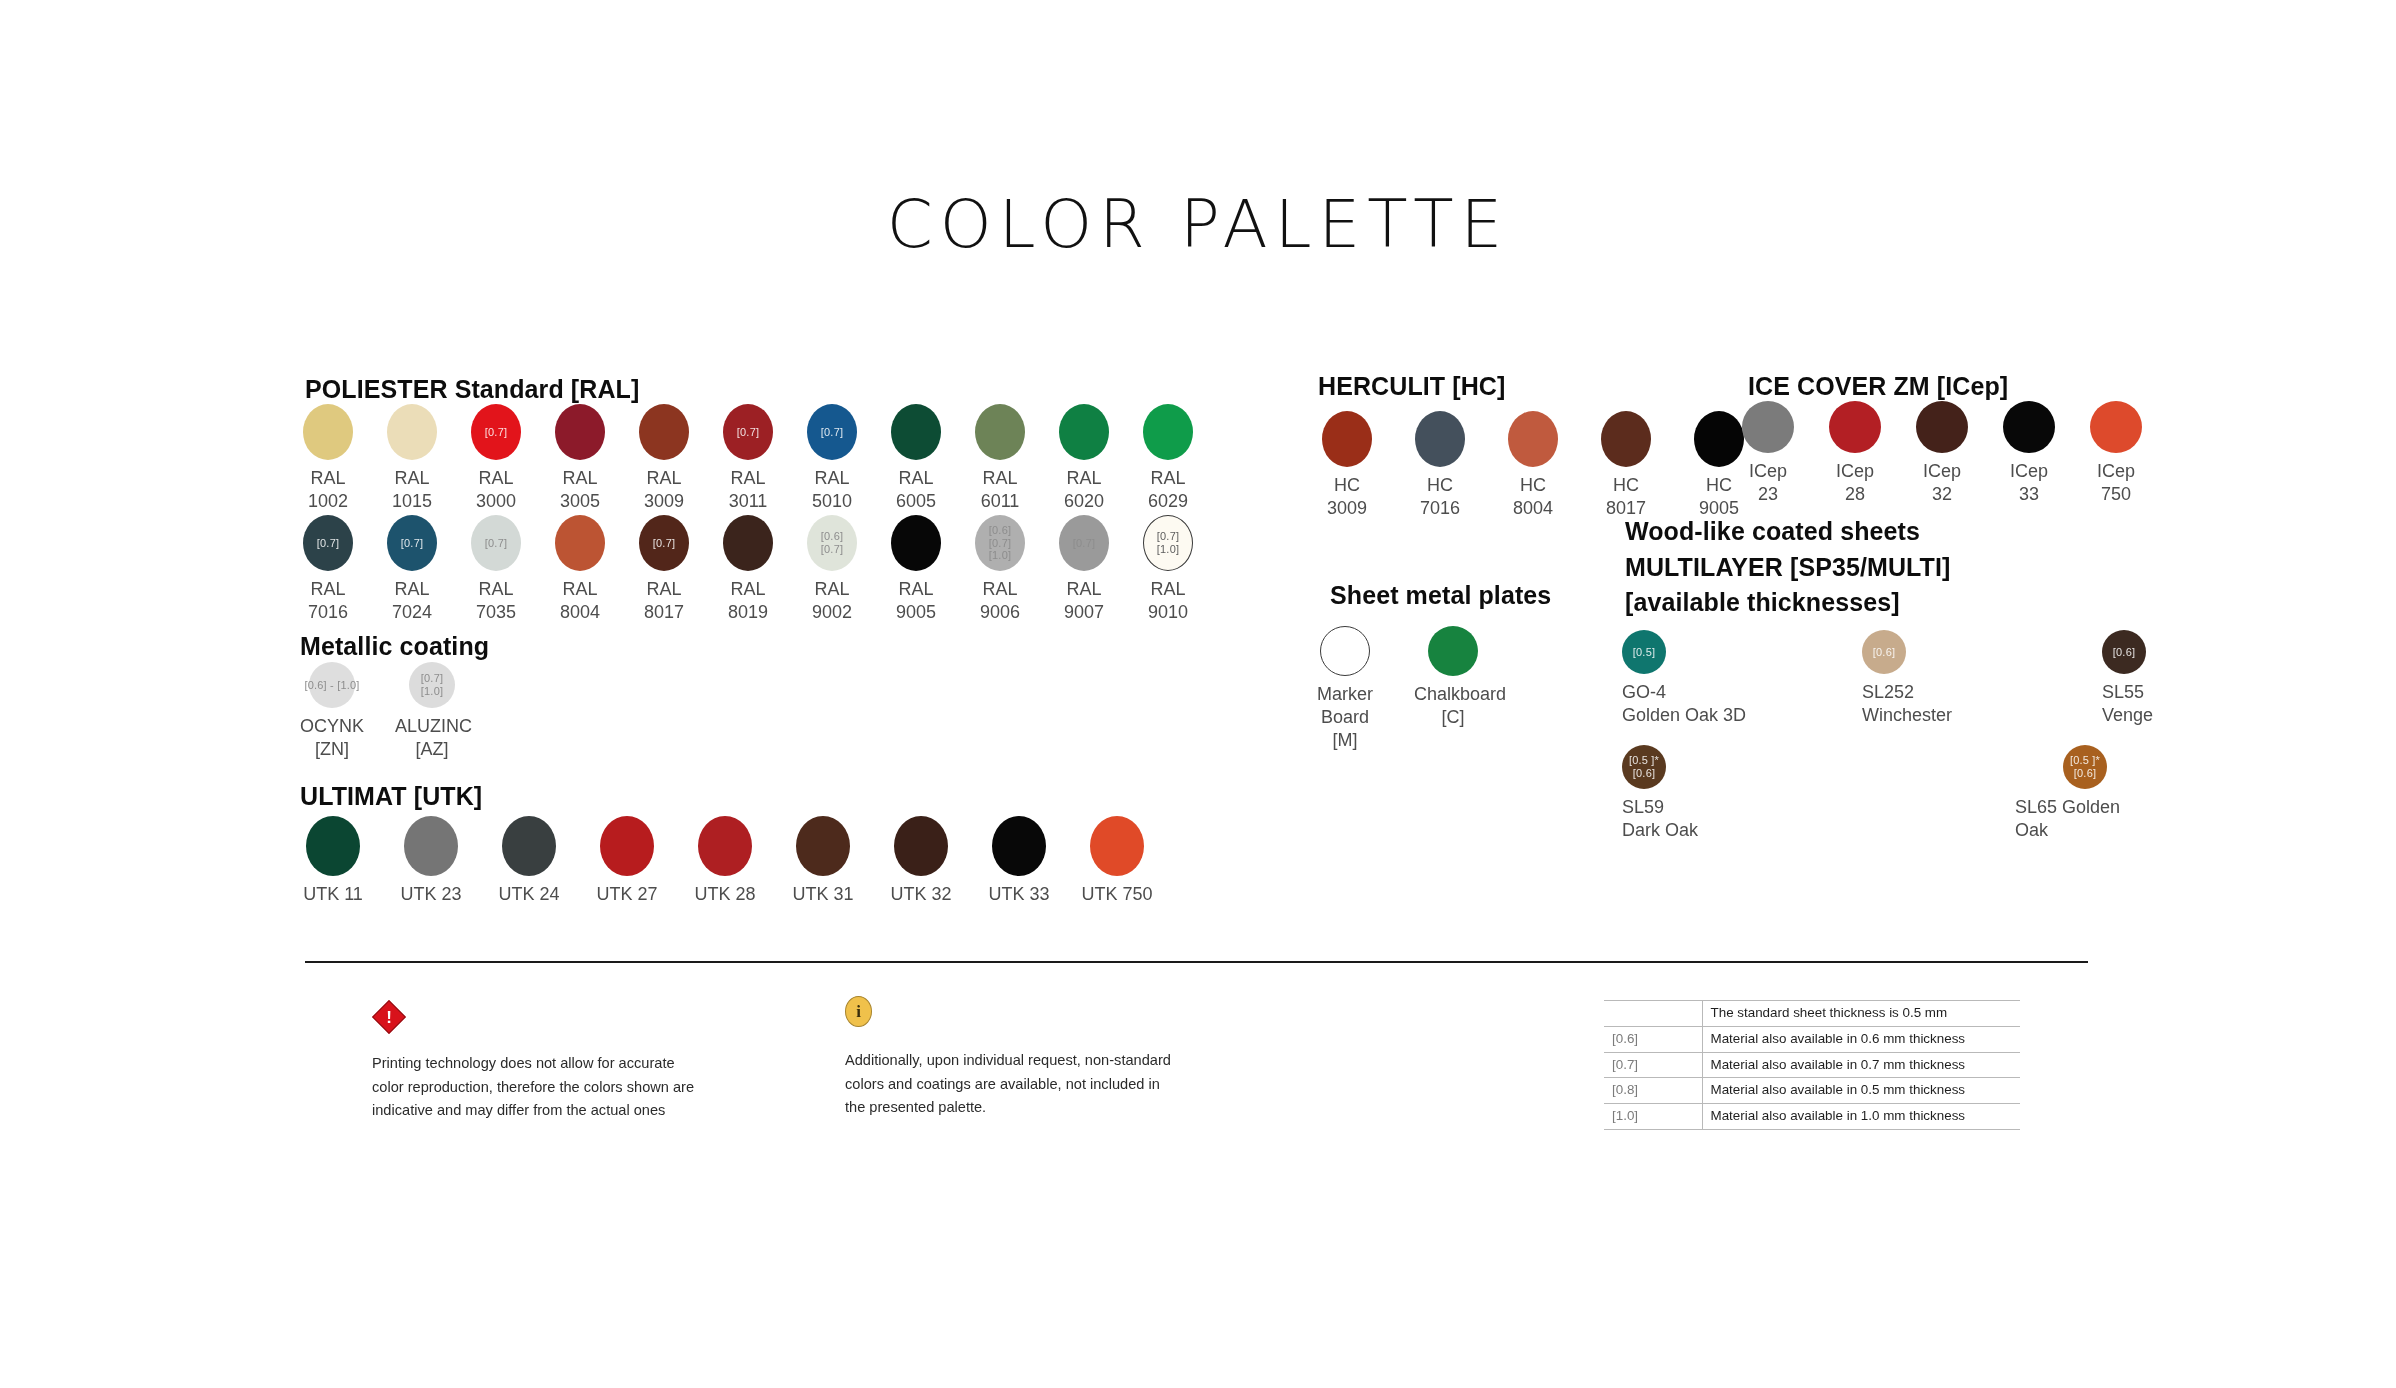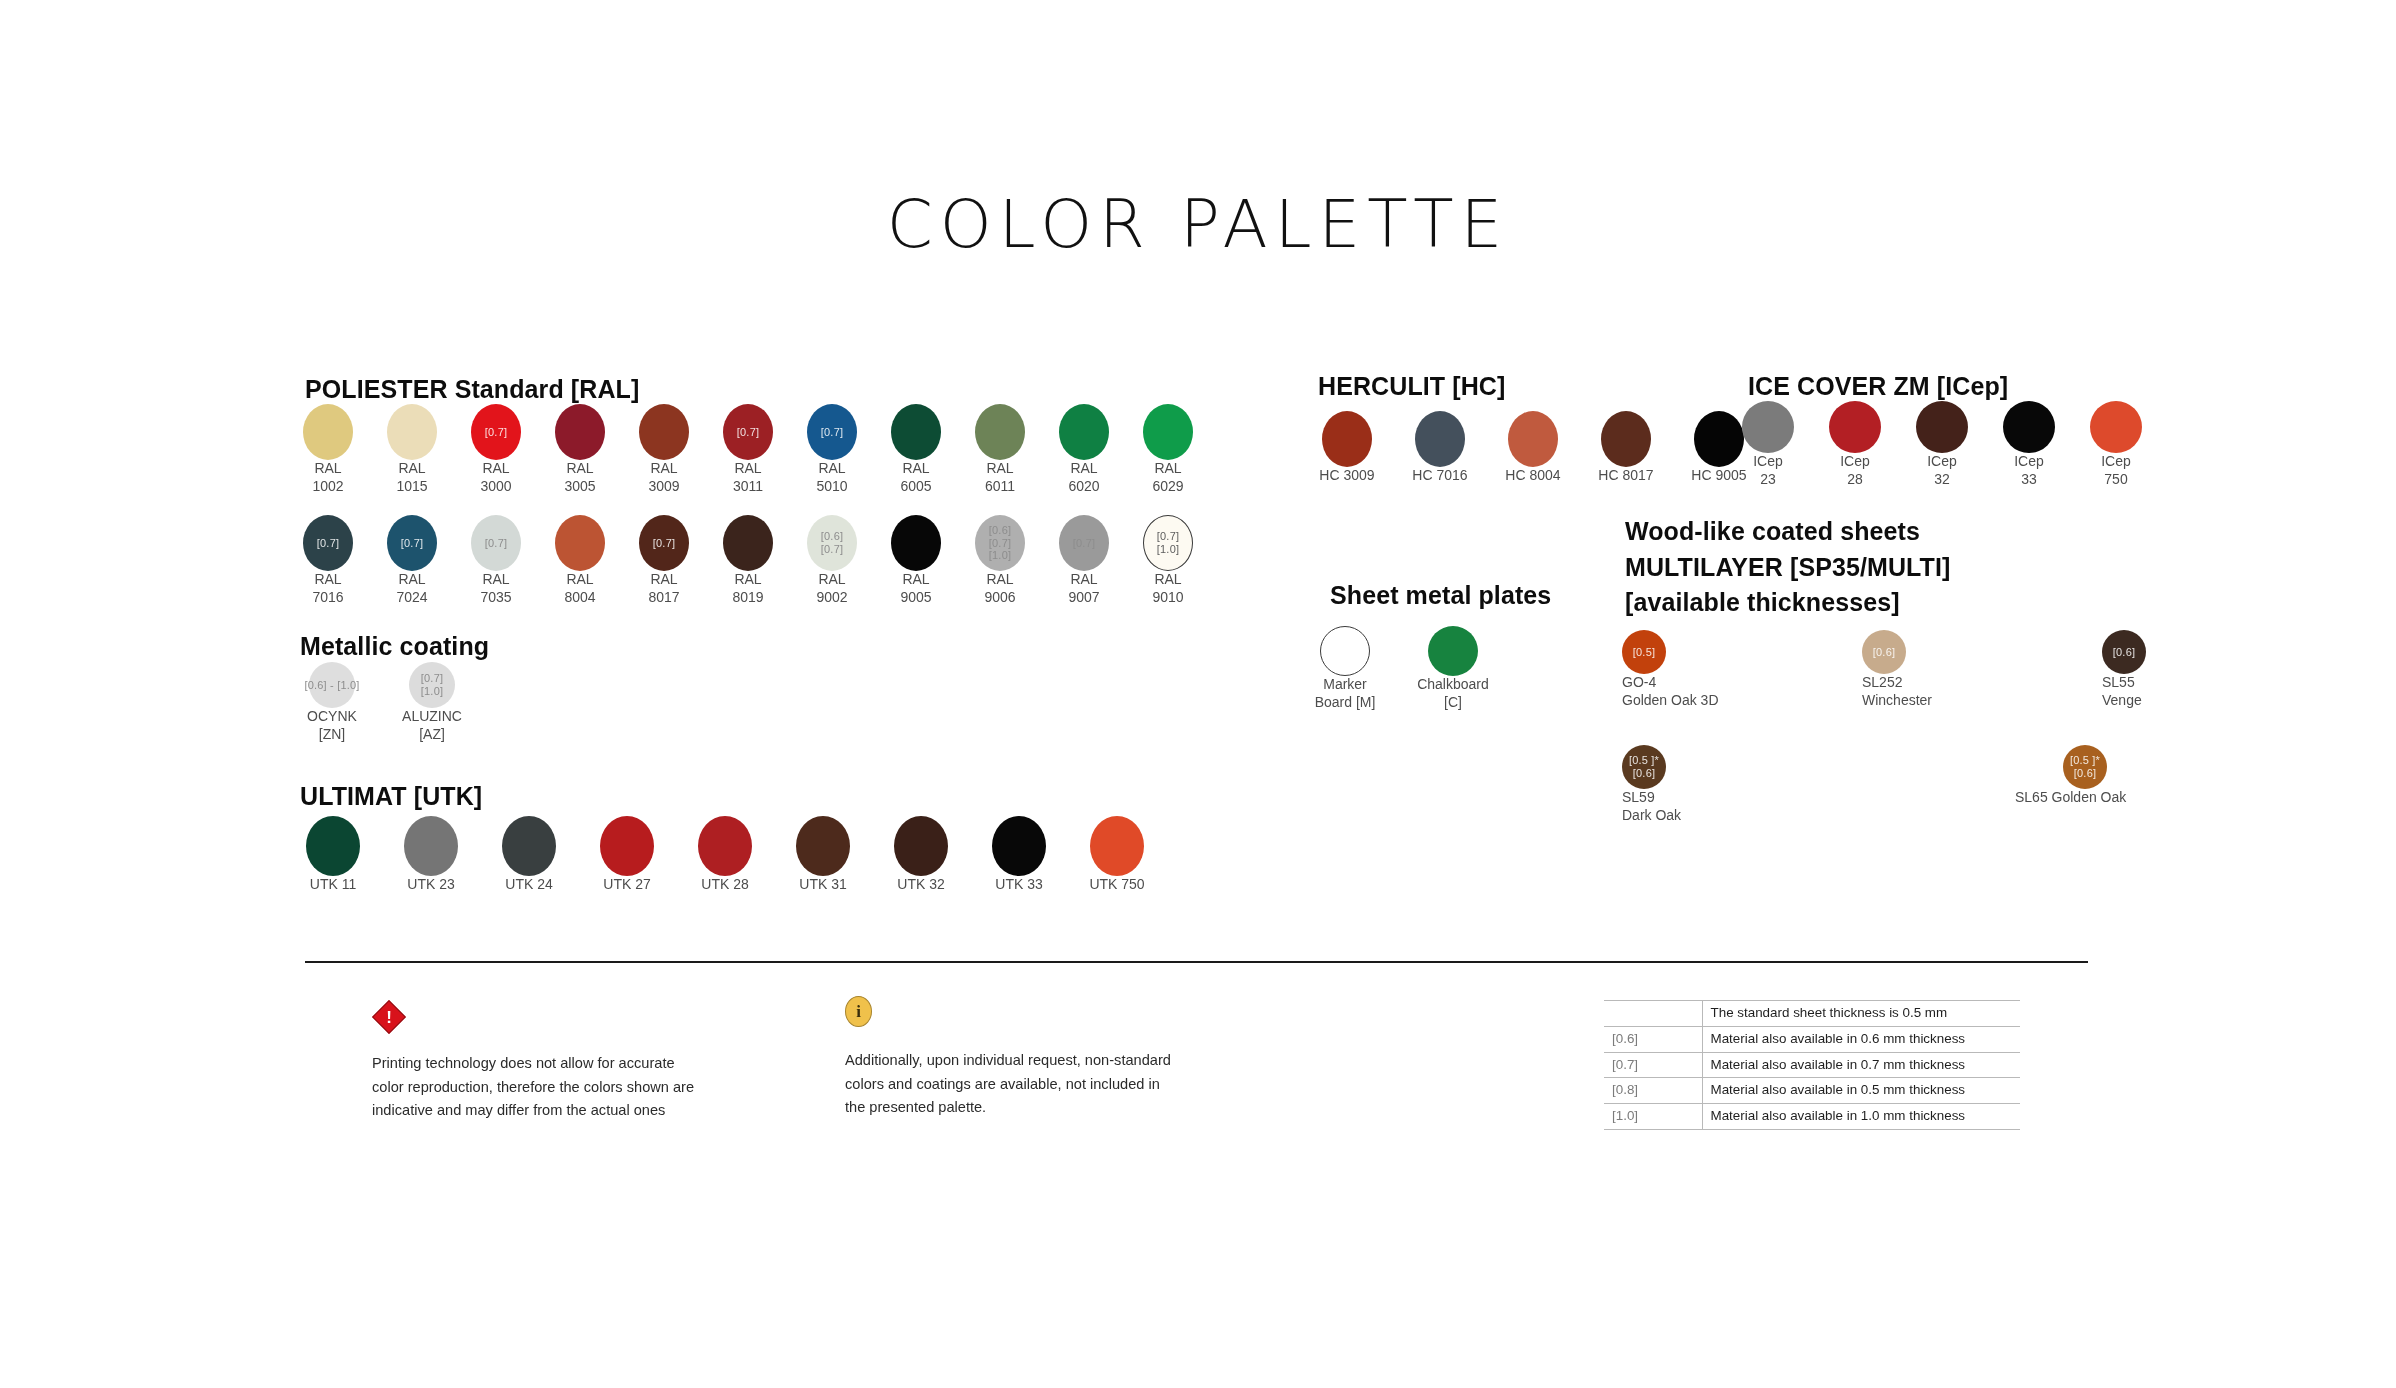--- a/index.html
+++ b/index.html
@@ -38,22 +38,22 @@
     line-height: 1.16;
   }
   .sw .thk {
     font-size: 11px; color: rgba(255,255,255,.86);
     letter-spacing: .2px; white-space: nowrap;
   }
   .sw.light .thk { color: #8d8d8d; }
   .sw.outline { border: 1.6px solid #3a3a3a; }
   .sw.outline .thk { color: #5e5e5e; }
   .sw-label {
-    text-align: center;
-    font-size: 14px; color: #4d4d4d; line-height: 1.28;
+    margin-top: 7px; text-align: center;
+    font-size: 18px; color: #4d4d4d; line-height: 1.28;
     white-space: pre-line;
   }
 
   
   .e56 { width: 50px; height: 56px; }
   .e60 { width: 54px; height: 60px; }
   .c52 { width: 52px; height: 52px; }
   .c46 { width: 46px; height: 46px; }
   .c50 { width: 50px; height: 50px; }
   .c44 { width: 44px; height: 44px; }
@@ -380,21 +380,21 @@
       </div>
     </div>
 
   <div class="sec-head multi" id="woodlike-head" style="position:absolute;left:1625px;top:514px;">
       <div>Wood-like coated sheets</div>
       <div>MULTILAYER [SP35/MULTI]</div>
       <div>[available thicknesses]</div>
     </div>
   <div class="row" id="woodlike-row1" style="left:1622px;top:630px;gap:100px;">
       <div class="sw-item" style="align-items: flex-start;">
-        <div class="sw c44" style="background: #c2410c;">
+        <div class="sw c44" style="background: #0f766e;">
           <span class="thk">[0.5]</span>
         </div>
         <div class="sw-label" style="width: 140px; text-align: left;">GO-4
 Golden Oak 3D</div>
       </div>
       <div class="sw-item" style="align-items: flex-start;">
         <div class="sw c44" style="background: rgb(199, 171, 140);">
           <span class="thk">[0.6]</span>
         </div>
         <div class="sw-label" style="width: 140px; text-align: left;">SL252

